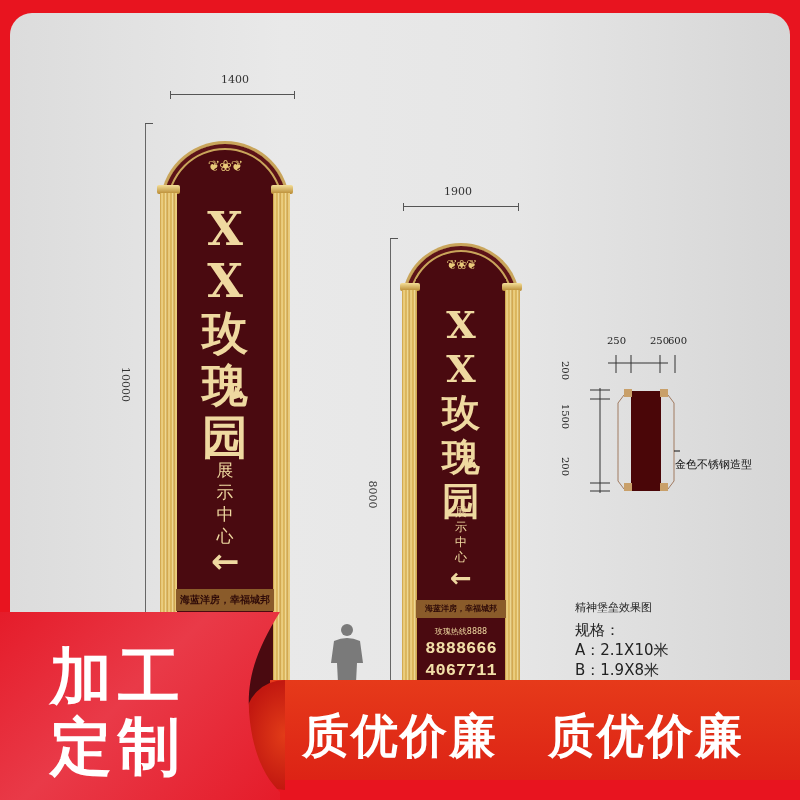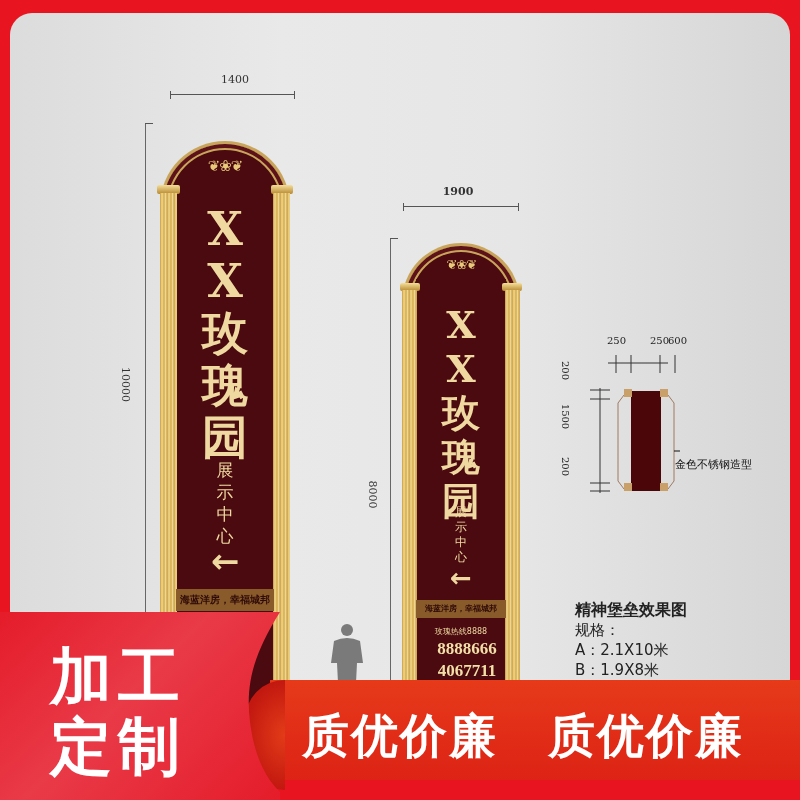--- a/index.html
+++ b/index.html
@@ -61,28 +61,28 @@
       display: flex; flex-direction: column; align-items: center;
       color: #efd9a0;
     }
     .sign .arrow { position: absolute; left: 50%; transform: translateX(-50%); color: #efd9a0; font-weight: bold; }
     .sign .slogan-bar {
       position: absolute; left: 12%; right: 12%;
       background: #8a5b2a; color: #2e0a08; font-weight: bold; text-align: center;
       white-space: nowrap; overflow: hidden;
     }
     .sign .hotline { position: absolute; left: 50%; transform: translateX(-50%); color: #efd9a0; white-space: nowrap; }
-    .sign .phone { position: absolute; left: 50%; transform: translateX(-50%); color: #f2dfa8; font-weight: bold; font-family: Liberation Serif, serif; letter-spacing: 0px; white-space: nowrap; margin-left: 6px; }
+    .sign .phone { position: absolute; left: 50%; transform: translateX(-50%); color: #f2dfa8; font-weight: bold; font-family: Liberation Mono, monospace; letter-spacing: 0px; white-space: nowrap; }
 
     
     .person { position: absolute; }
     .plan-label { position: absolute; font-size: 10px; color: #222; font-family: "DejaVu Serif", serif; white-space: nowrap; }
     .plan-callout { position: absolute; font-size: 11px; color: #111; white-space: nowrap; }
 
-    .info-title { position: absolute; left: 575px; top: 600px; font-size: 16px; color: #222; font-weight: bold; }
+    .info-title { position: absolute; left: 575px; top: 600px; font-size: 11px; color: #222; font-weight: normal; }
     .spec { position: absolute; left: 575px; font-size: 15px; color: #222; white-space: nowrap; }
 
     
     .banner-bottom {
       position: absolute; left: 270px; top: 680px; width: 530px; height: 100px;
       background: linear-gradient(180deg, #e63a1a 0%, #dd2315 100%);
     }
     .banner-bottom-strip { position: absolute; left: 0; top: 780px; width: 800px; height: 20px; background: #e8141f; }
     .promo-text {
       position: absolute; top: 705px; color: #fff; font-weight: bold;
@@ -141,21 +141,21 @@
     <div class="arrow" style="top:400px; font-size:34px;">←</div>
     <div class="slogan-bar" style="top:448px; height:22px; font-size:10px; line-height:22px;">海蓝洋房，幸福城邦</div>
     <div class="hotline" style="top:478px; font-size:8px;">玫瑰热线8888</div>
   </div>
 
   <svg class="person" style="left:320px; top:610px;" width="34" height="60" viewBox="0 0 34 60">
     <circle cx="17" cy="7" r="6" fill="#7a7a7a"></circle>
     <path d="M4 18 Q17 12 30 18 L33 40 L27 40 L26 60 L8 60 L7 40 L1 40 Z" fill="#7a7a7a"></path>
   </svg>
 
-  <div class="dim-label" style="left:418px; top:172px; width:60px;font-weight:bold;">1900</div>
+  <div class="dim-label" style="left:418px; top:172px; width:60px;">1900</div>
   <div class="dim-h" style="left:393px; top:190px; width:116px;"></div>
 
   <div class="dim-v" style="left:380px; top:225px; height:465px;"></div>
   <div class="dim-label-v" style="left:348px; top:475px;">8000</div>
 
   <div class="sign" style="left:392px; top:230px; width:118px; height:470px;">
     <div class="arch" style="height:70px;"></div>
     <div class="ornament" style="top:14px; font-size:13px;">❦❀❦</div>
     <div class="body" style="top:36px;"></div>
     <div class="capital" style="left:-2%; top:40px; height:8px;"></div>

